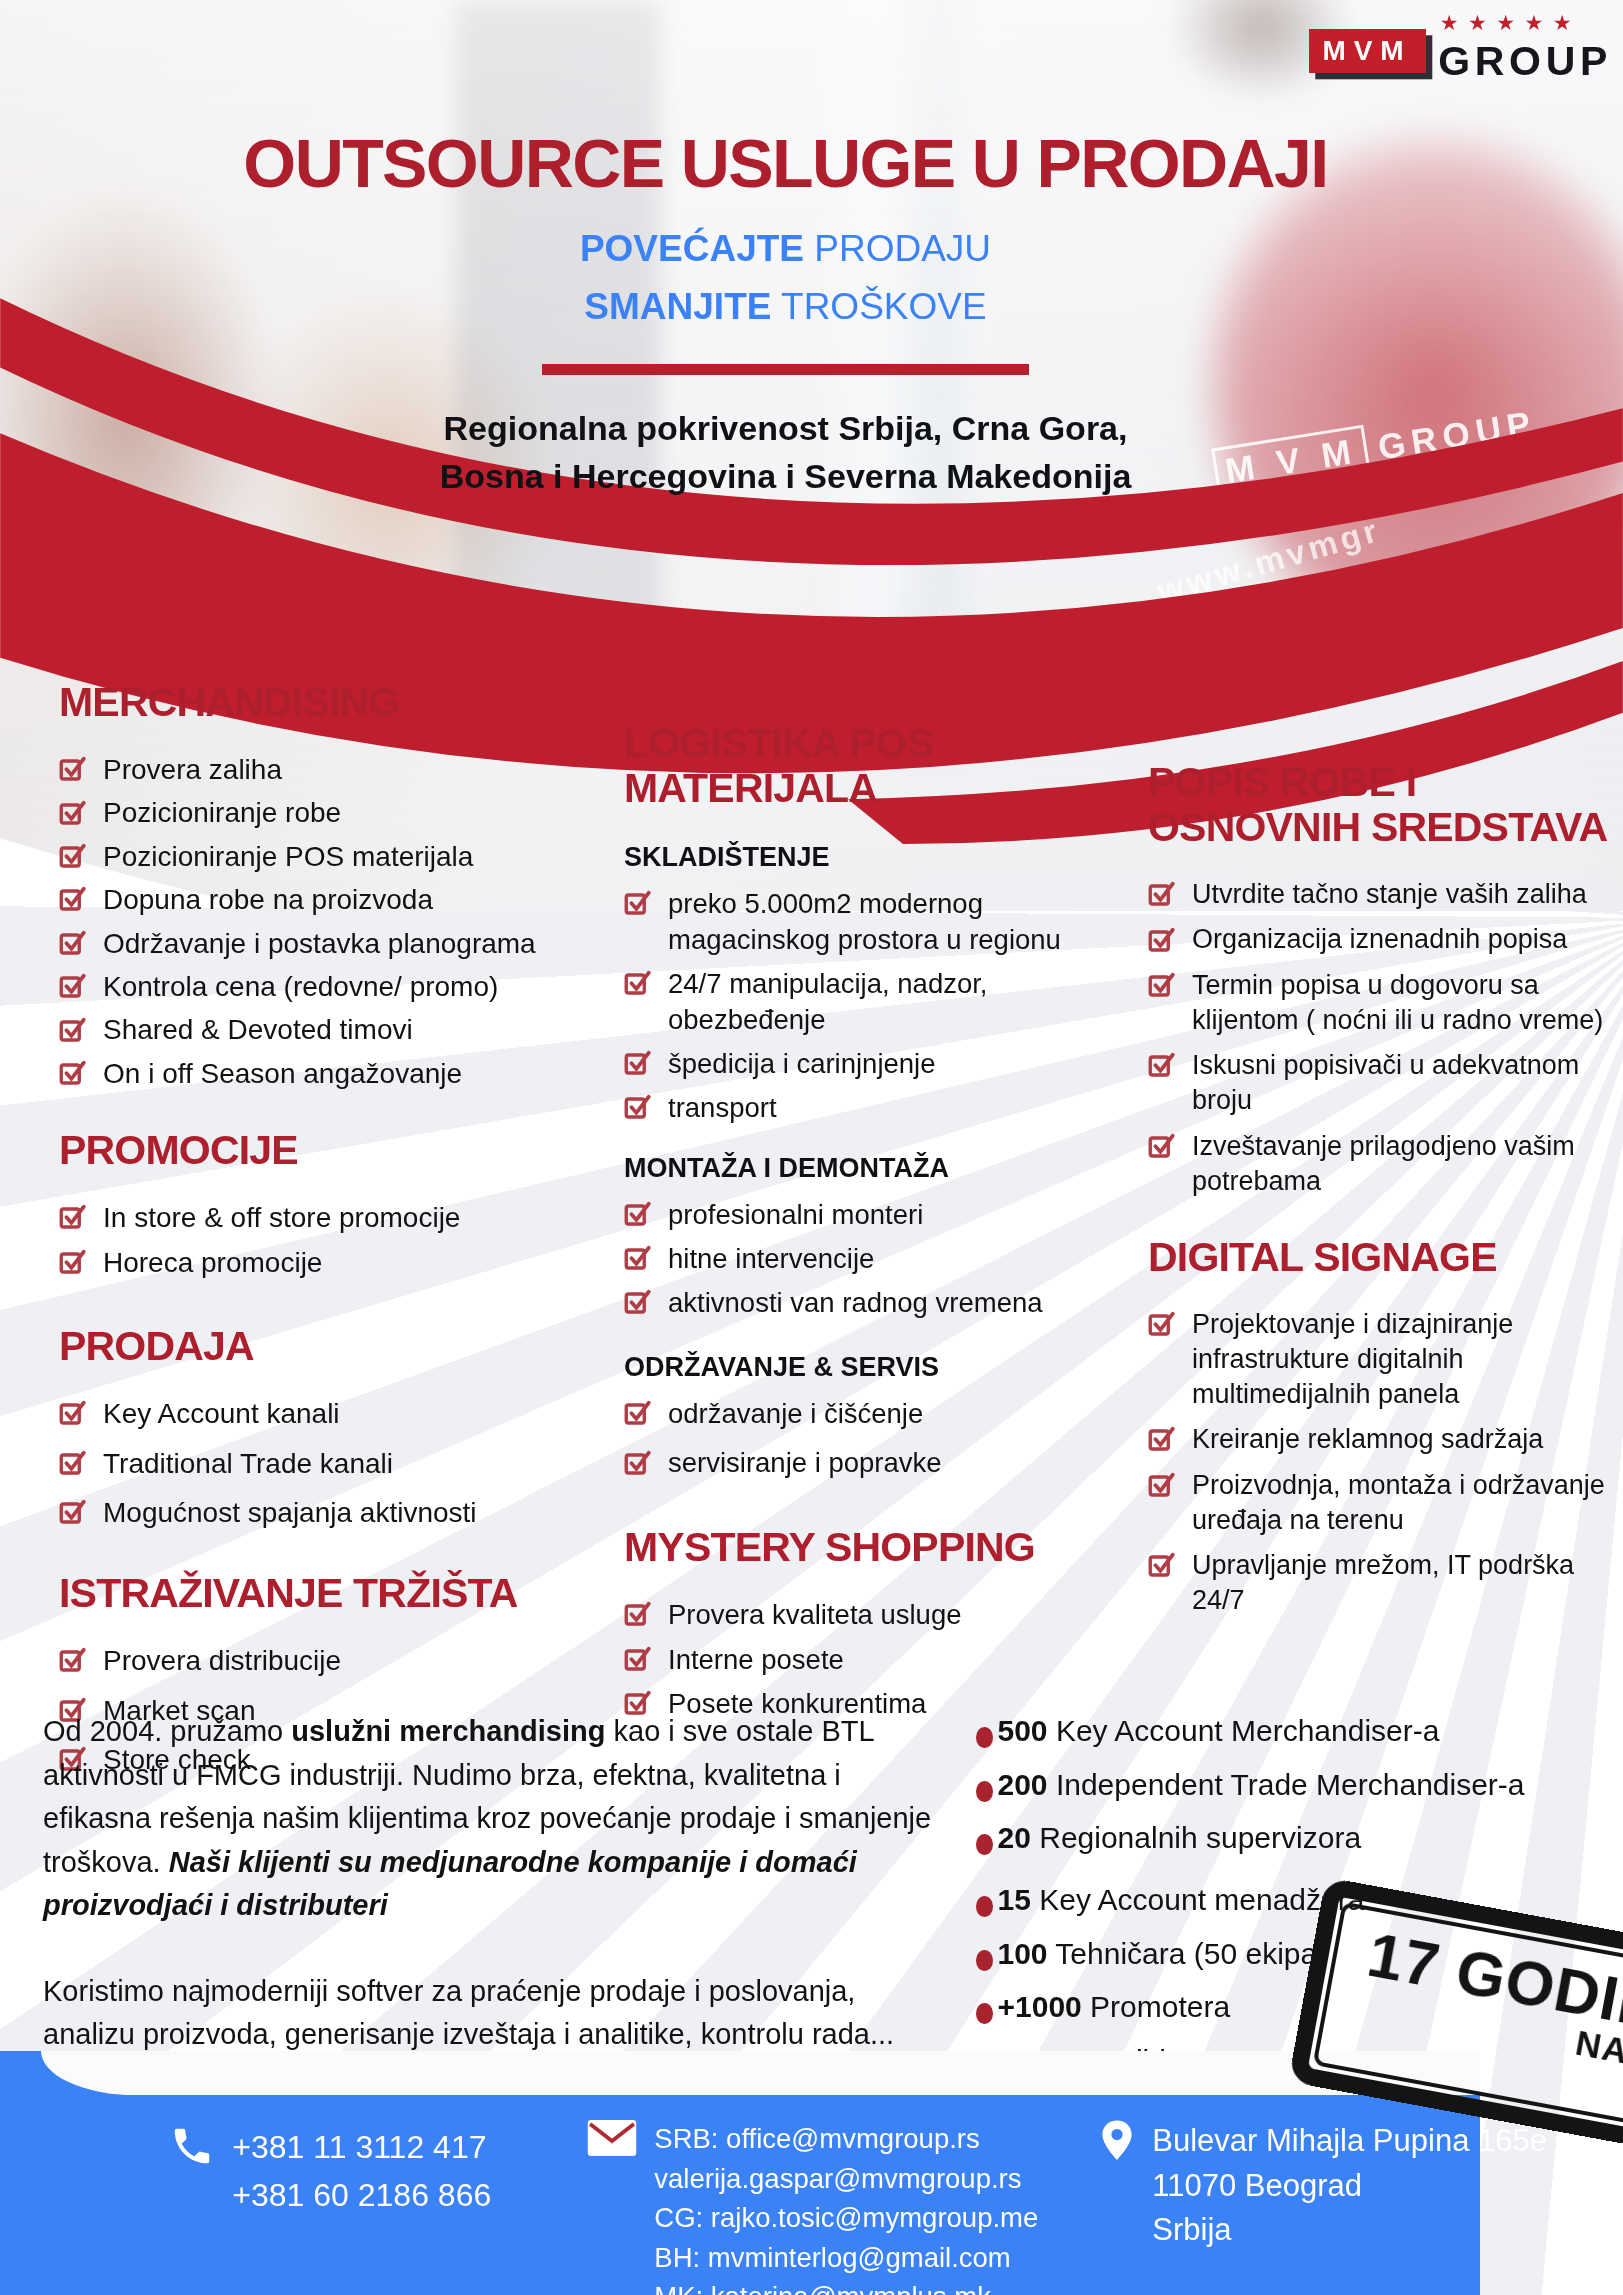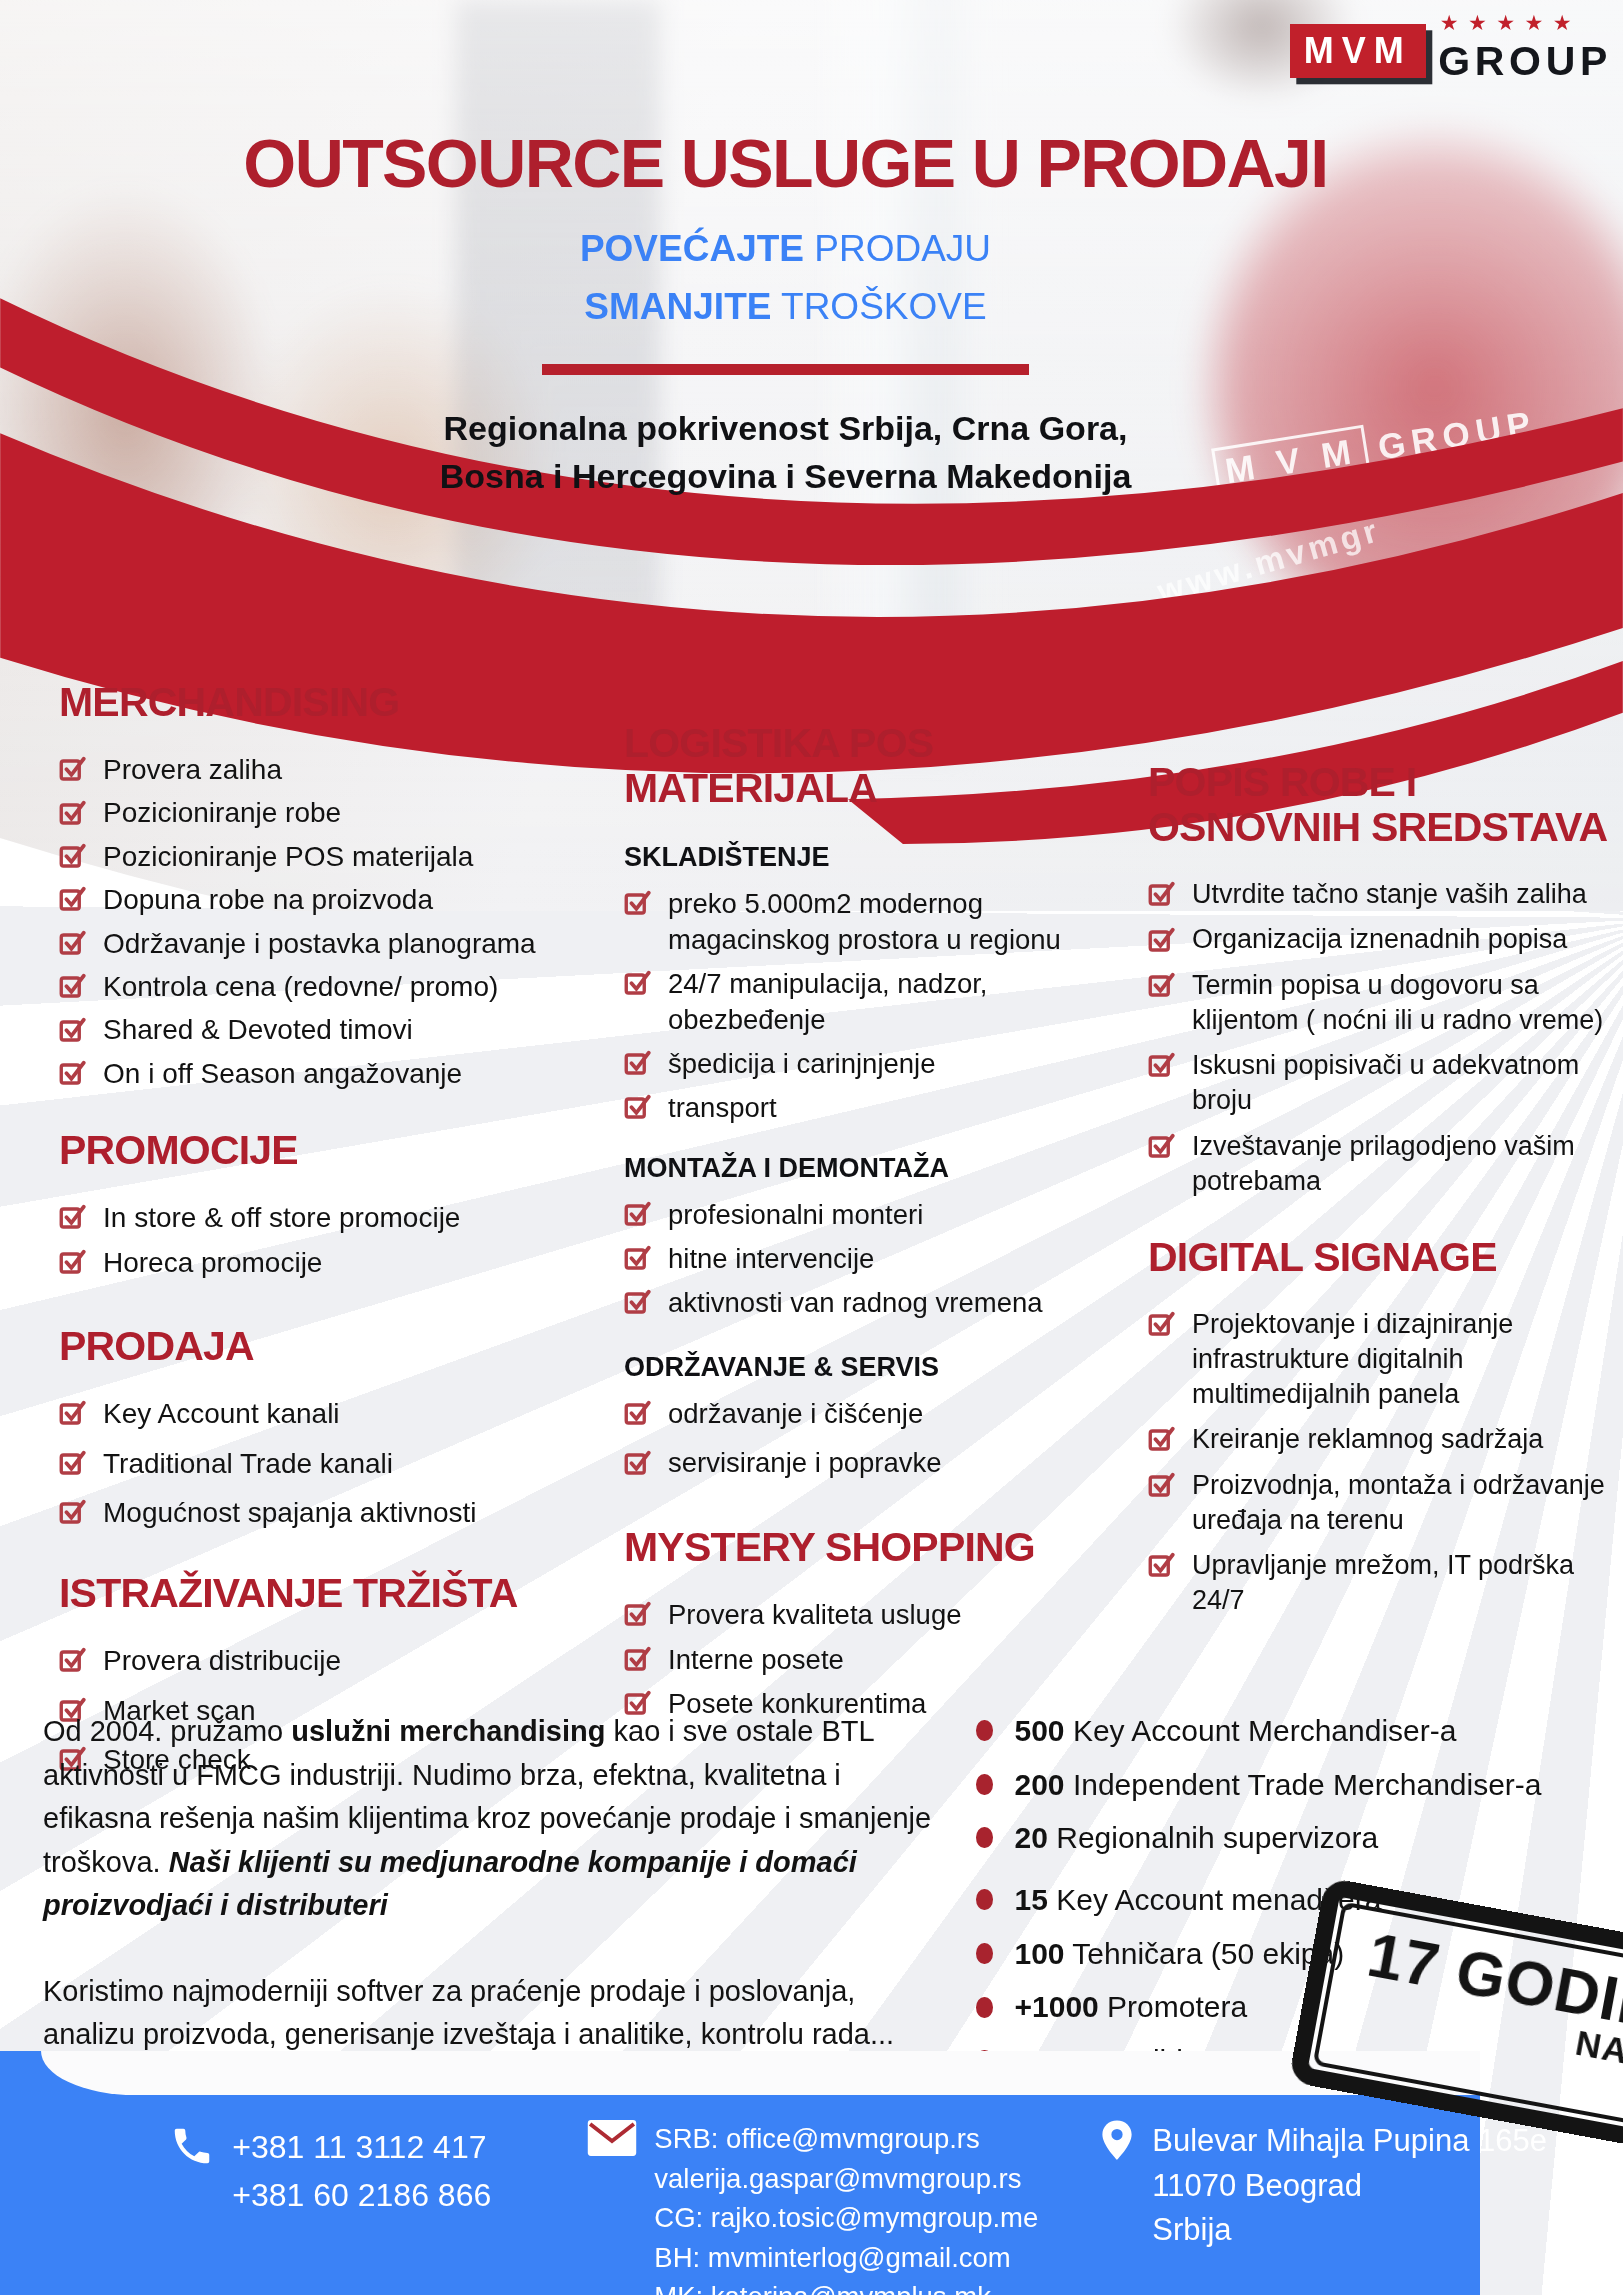--- a/index.html
+++ b/index.html
@@ -40,21 +40,21 @@
     color:rgba(255,255,255,.88);font-weight:bold;font-size:35px;letter-spacing:6.3px;white-space:nowrap;}
   .hoodie-print .mvm-box{border:3.1px solid rgba(255,255,255,.88);padding:1.6px 7.9px;margin-right:11px;}
   .hoodie-url{position:absolute;left:1154px;top:542px;transform:rotate(-16deg);
     color:rgba(255,255,255,.72);font-weight:bold;font-size:33px;letter-spacing:3.9px;white-space:nowrap;}
   
   .wave{position:absolute;top:0;left:0;z-index:2;}
   
   .logo{position:absolute;top:17.3px;right:11px;z-index:3;display:flex;align-items:center;}
   .logo-box{background:#c1202b;box-shadow:6.3px 6.3px 0 0 rgba(26,29,36,.92);
     padding:6.3px 14px;margin-right:12.6px;}
-  .logo-box span{color:#fff;font-weight:bold;font-size:36px;letter-spacing:7.9px;}
+  .logo-box span{color:#fff;font-weight:bold;font-size:28px;letter-spacing:7.9px;}
   .logo-right{position:relative;padding-top:20.4px;}
   .logo-stars{position:absolute;top:-6.3px;left:1.6px;color:#c1202b;font-size:21px;letter-spacing:9.4px;white-space:nowrap;}
   .logo-group{color:#15171c;font-weight:bold;font-size:41px;letter-spacing:4.7px;}
   
   .title{position:absolute;top:124px;left:0;width:1571px;text-align:center;z-index:3;
     color:#ae1f2d;font-size:68px;font-weight:bold;letter-spacing:-1.6px;margin:0;}
   .sub{position:absolute;left:0;width:1571px;text-align:center;z-index:3;font-size:37px;color:#3b82f6;}
   .sub b{font-weight:bold;}
   .sub1{top:228px;} .sub2{top:286px;}
   .divider{position:absolute;left:542px;top:364px;width:487px;height:11px;background:#b6202c;z-index:3;}
@@ -82,21 +82,21 @@
   .col2 .odrz-list .check-item{margin-bottom:14px;}
   .mt-digital{margin-top:36px;}
   
   .about{position:absolute;left:43px;top:1710px;width:895px;z-index:3;
     font-size:29px;line-height:1.5;color:#121212;}
   .about p{margin:0;}
   .about .p2{margin-top:42px;}
   .about b.bi{font-style:italic;}
   
   .stats{position:absolute;left:976px;top:1714px;width:647px;z-index:3;}
-  .stat-row{display:flex;align-items:flex-start;gap:22px;margin-bottom:19.6px;font-size:30px;color:#121212;}
+  .stat-row{display:flex;align-items:flex-end;gap:5px;margin-bottom:19.6px;font-size:30px;color:#121212;}
   .stat-row:nth-child(4){margin-top:28px;}
   .stat-dot{flex:0 0 16.5px;width:16.5px;height:21px;border-radius:50%;background:#a8232e;margin-top:6.3px;}
   .stat-text b{font-weight:bold;}
   
   .stamp{position:absolute;left:1326px;top:1877px;width:510px;height:174px;z-index:5;
     transform:rotate(10.5deg);transform-origin:0 0;
     border:17.3px solid #141414;border-radius:23.6px;}
   .stamp-in{position:absolute;inset:3.9px;border:4.7px solid #141414;border-radius:11px;
     color:#141414;}
   .stamp-l1{font-size:63px;font-weight:bold;letter-spacing:0.8px;margin:6.3px 0 0 31px;white-space:nowrap;}

